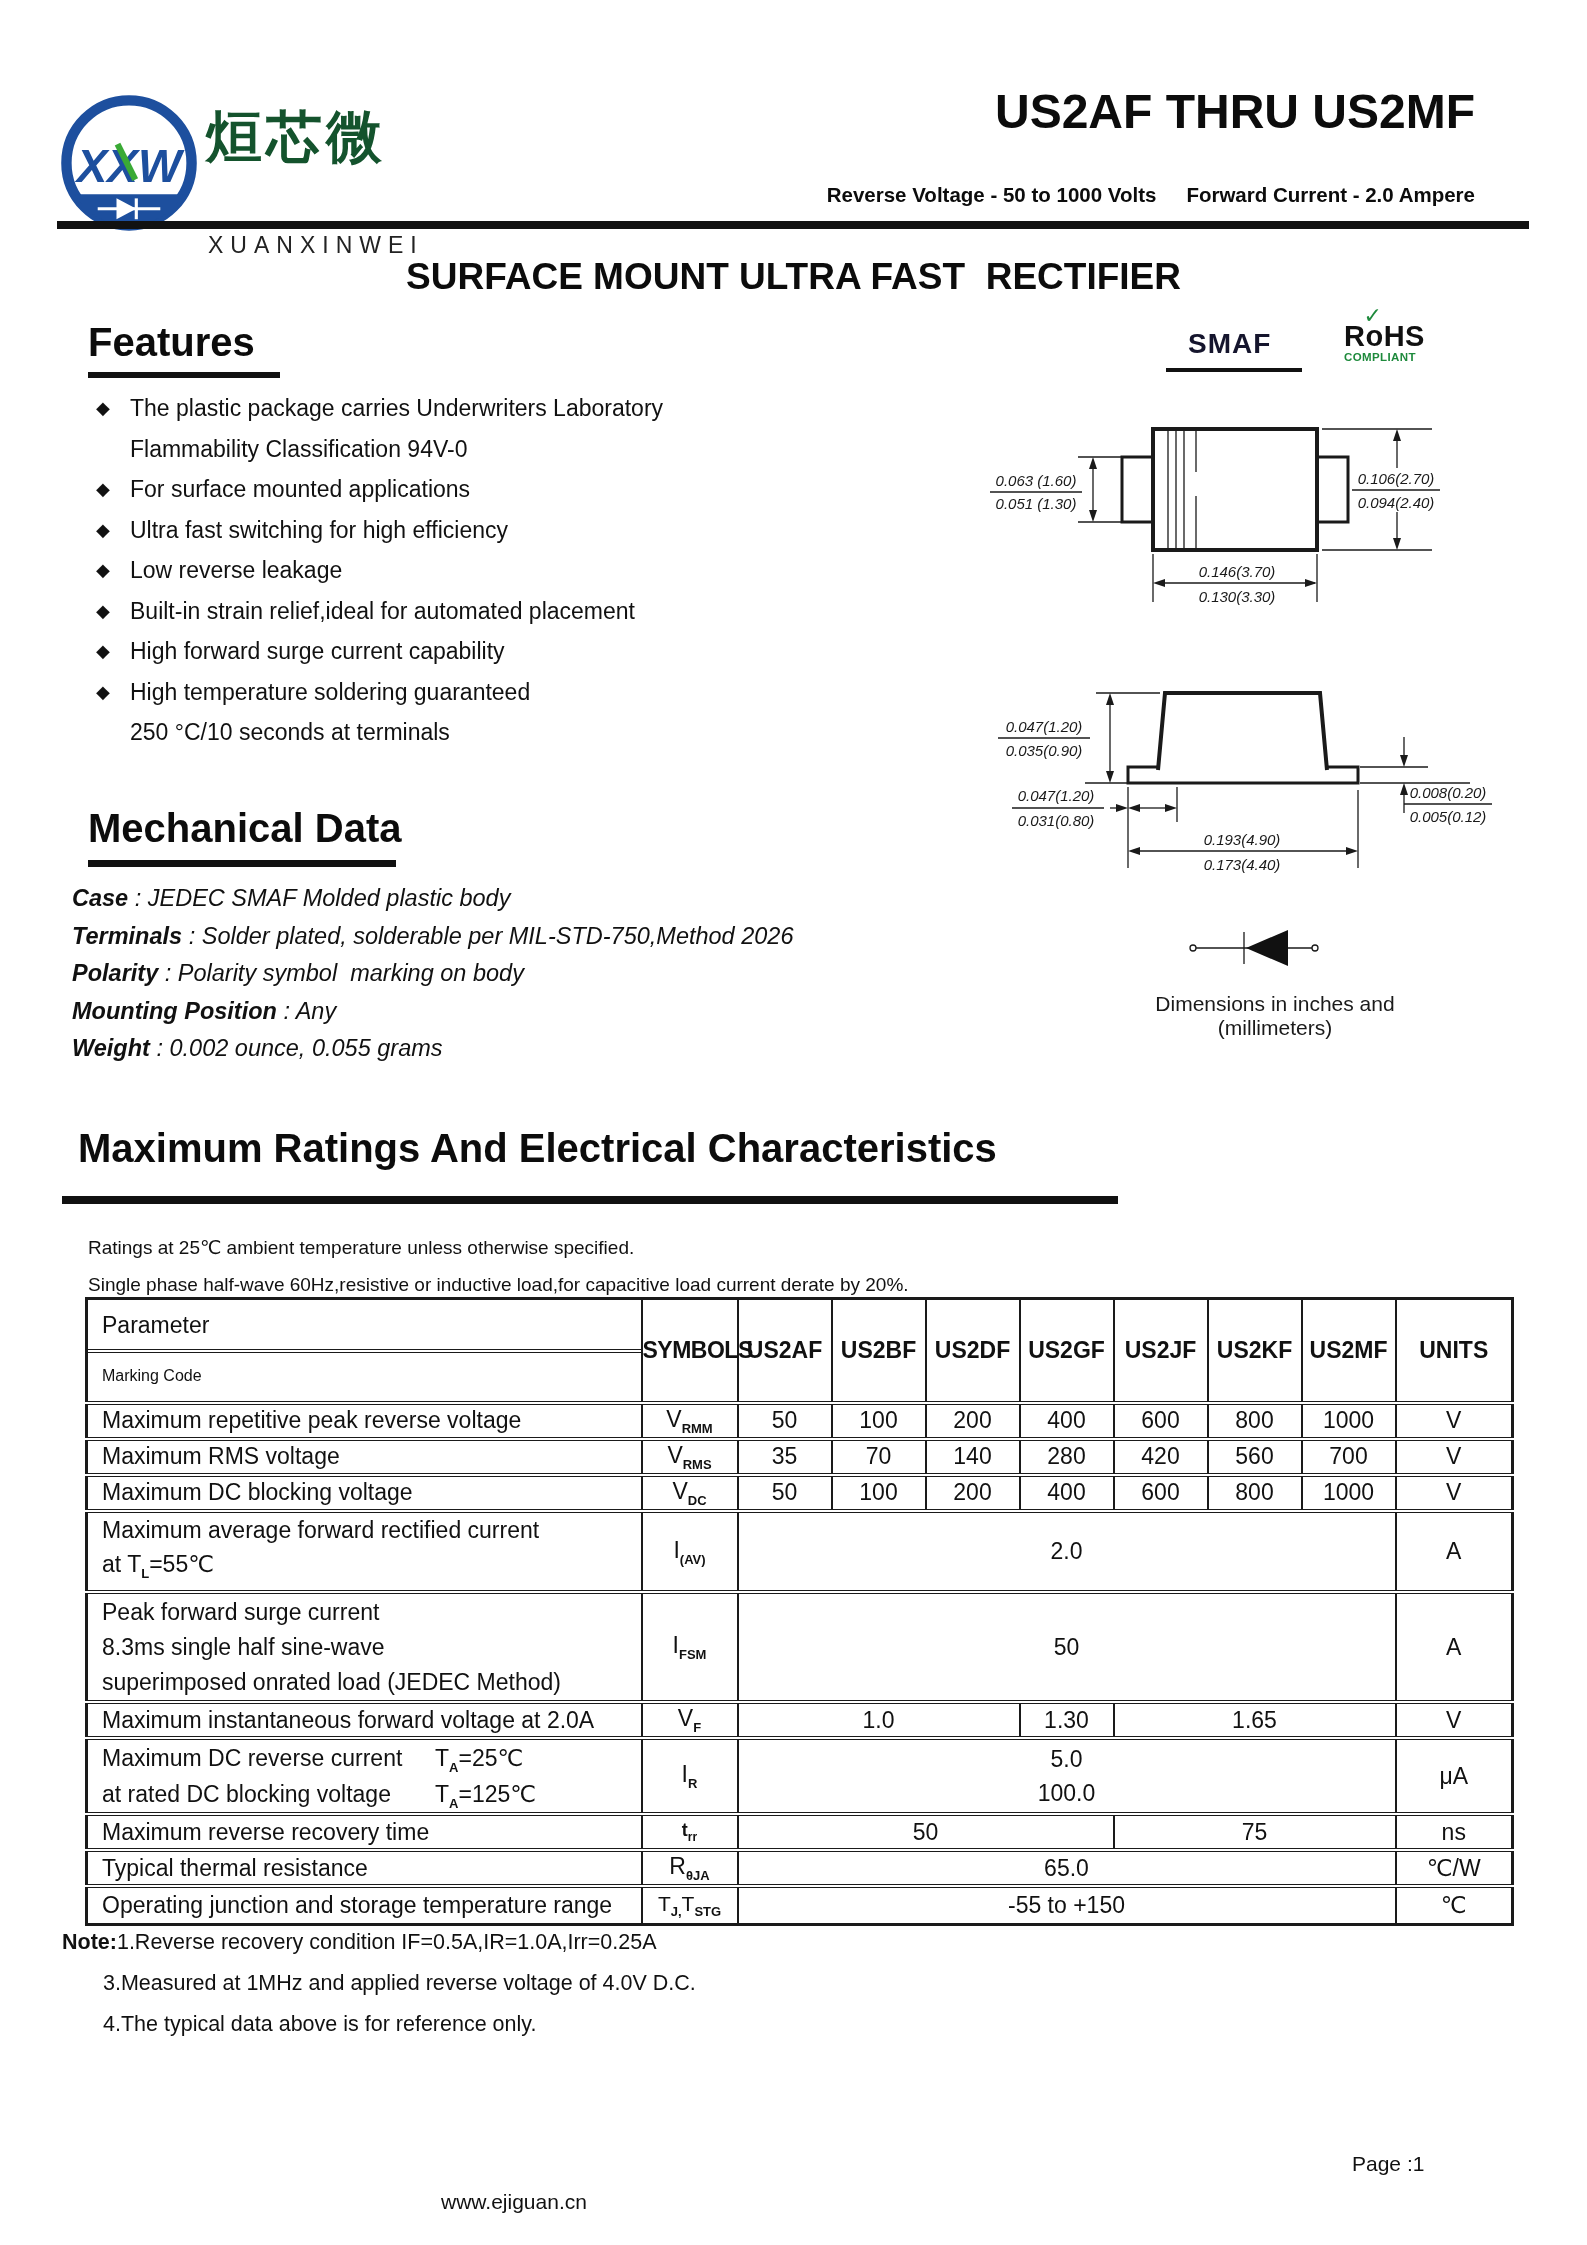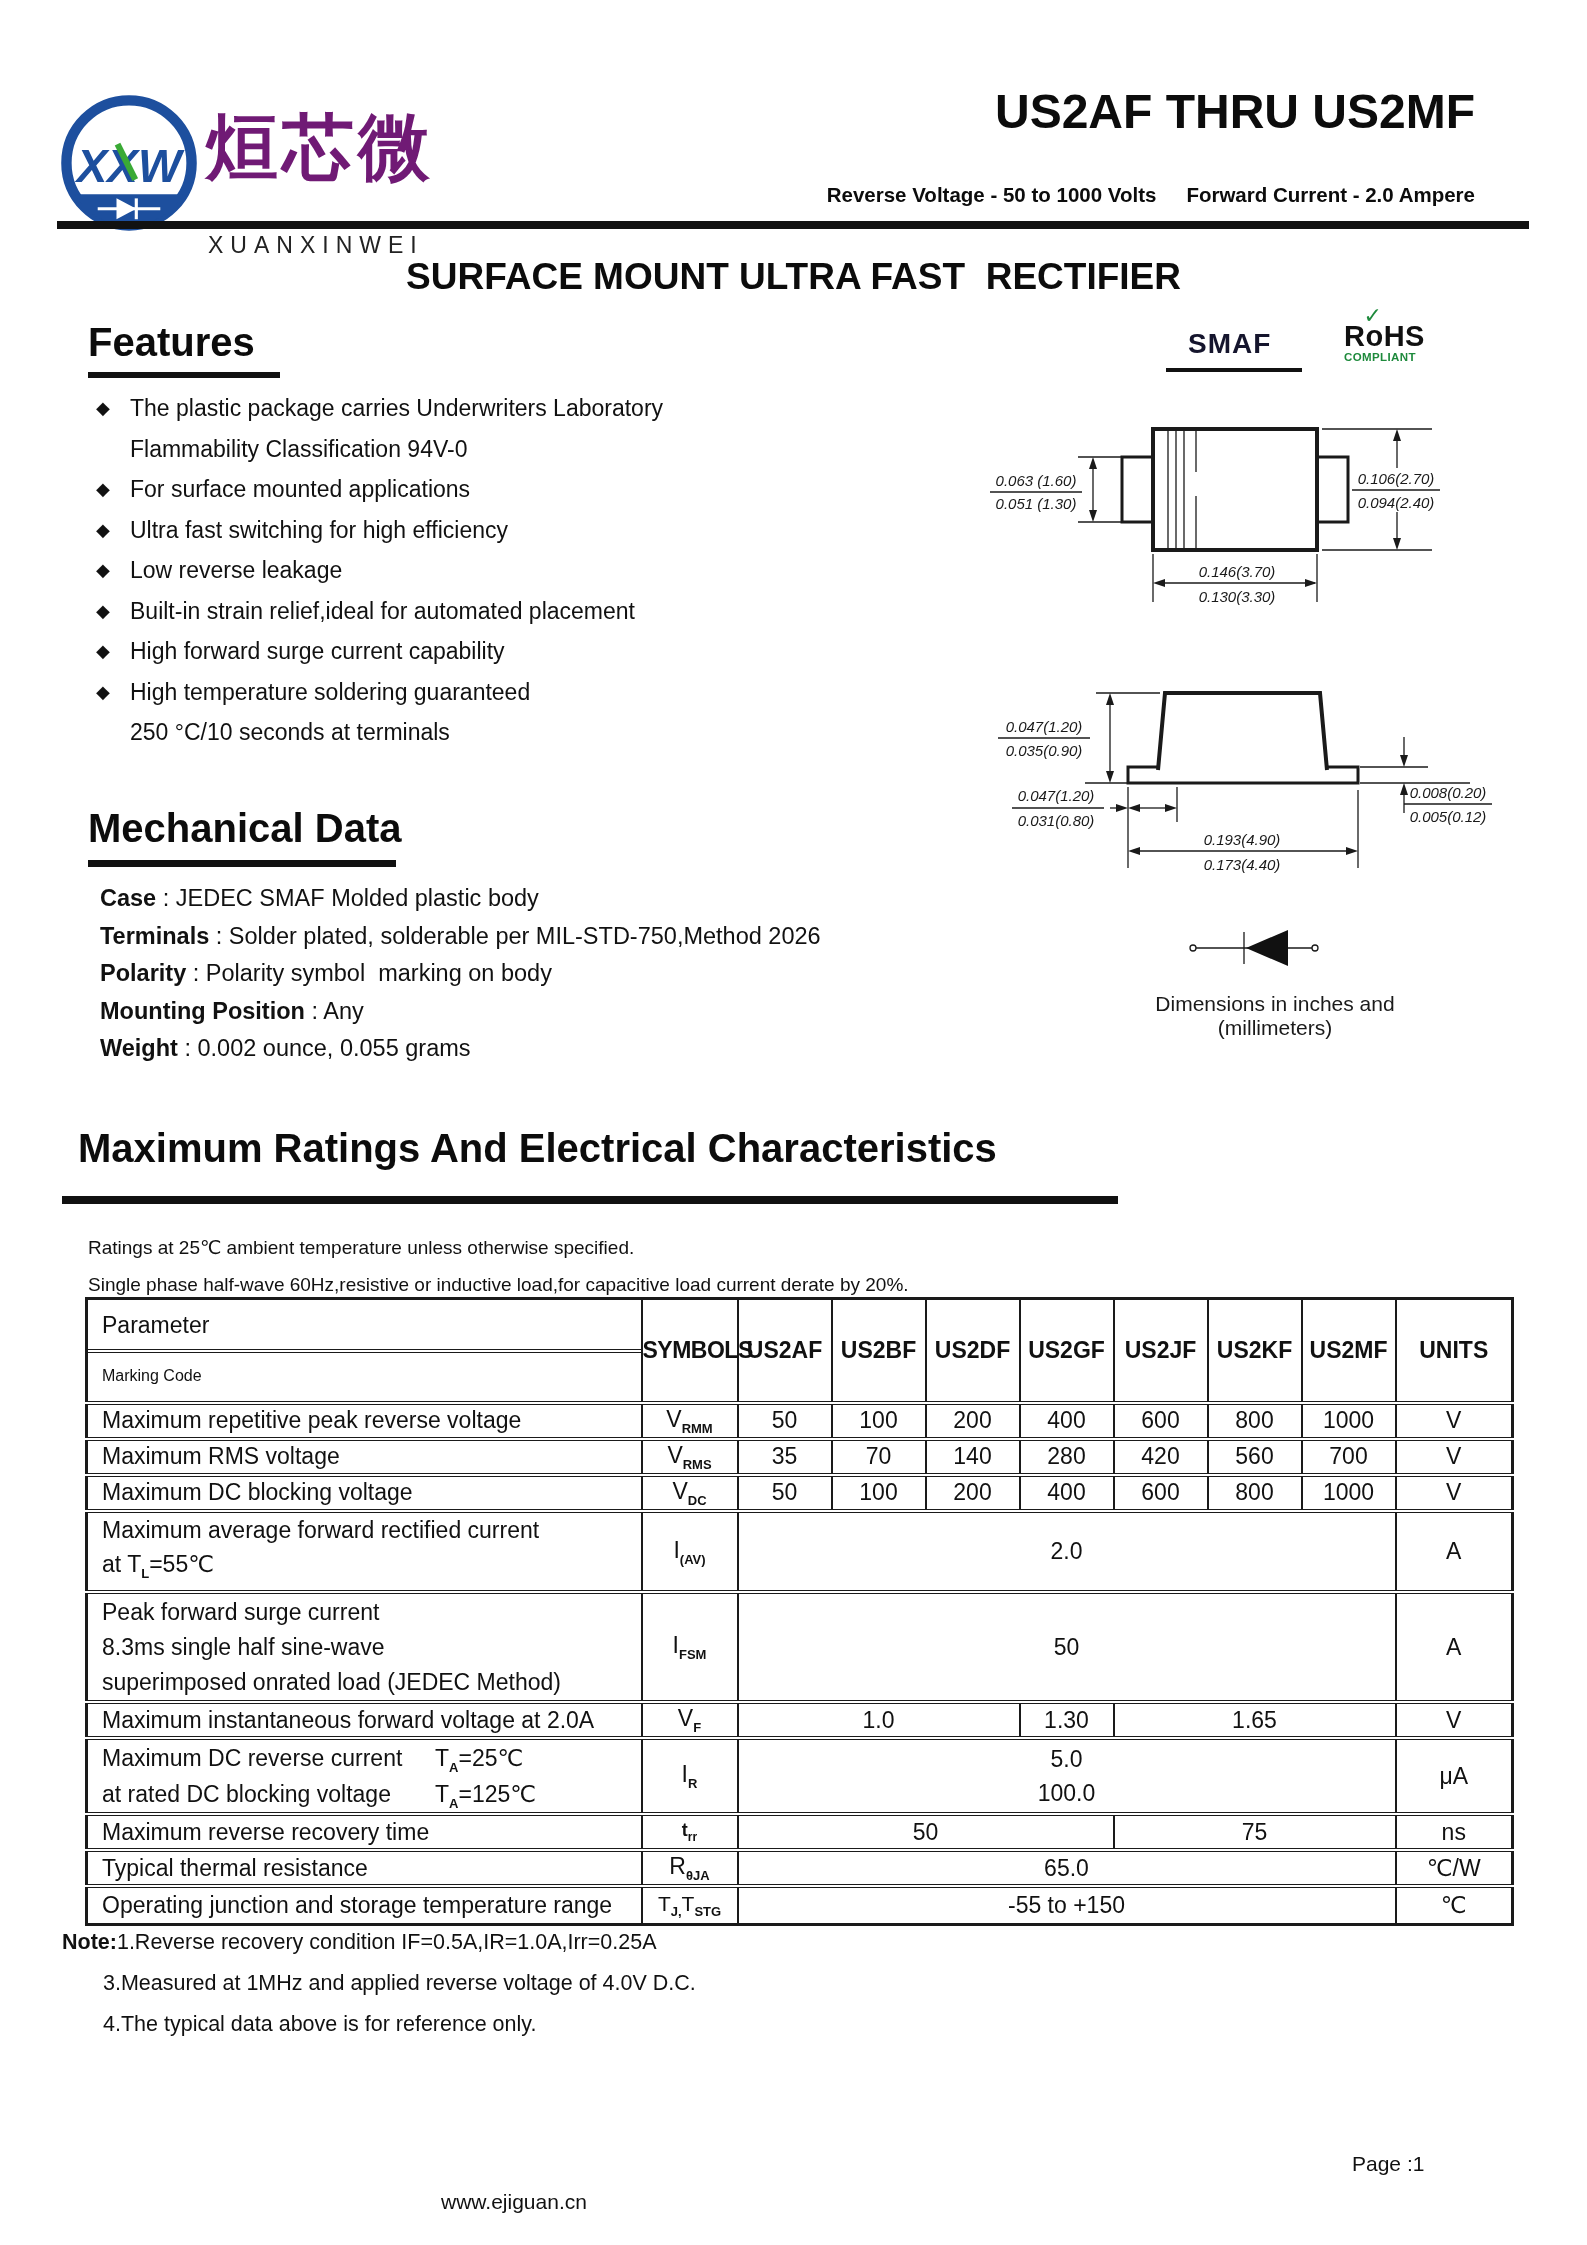--- a/index.html
+++ b/index.html
@@ -2,21 +2,21 @@
 <html><head>
 <meta charset="utf-8">
 <style>
   * { margin:0; padding:0; box-sizing:border-box; }
   html,body { background:#ffffff; }
   body { font-family:"Liberation Sans","DejaVu Sans",sans-serif; color:#1a1a1a; }
   #page { position:relative; width:1587px; height:2245px; background:#fff; overflow:hidden; }
   .abs { position:absolute; }
 
   
-  .cn-name { font-size:72px; font-weight:900; letter-spacing:4px; color:#701a75; }
+  .cn-name { font-size:56px; font-weight:900; letter-spacing:4px; color:#14532d; }
   .en-name { font-size:23px; font-weight:500; letter-spacing:7px; color:#222; }
   .part-title { font-size:48px; font-weight:bold; text-align:right; color:#0c0c0c; }
   .subtitle { font-size:20.5px; font-weight:bold; text-align:right; color:#0c0c0c; }
   .subtitle span + span { margin-left:30px; }
   .hrule { background:#111; }
 
   .page-title { font-size:37px; font-weight:bold; text-align:center; white-space:pre; color:#0c0c0c; }
 
   .sec-head { font-size:40px; font-weight:bold; color:#0c0c0c; }
   .sec-underline { background:#111; }
@@ -133,21 +133,21 @@
       <span class="bullet">◆</span>
       <div class="ftext">
           <div>High temperature soldering guaranteed</div>
           <div>250 °C/10 seconds at terminals</div>
         </div>
     </div>
   </div>
 
   <div class="abs sec-head" style="left:88px; top:806px;">Mechanical Data</div>
   <div class="abs sec-underline" style="left:88px; top:860px; width:308px; height:7px;"></div>
-  <div class="abs" style="left:100px; top:880px; width:820px;">
+  <div class="abs" style="left:72px; top:880px; width:820px;font-style:italic;">
     <div class="mech-line"><b>Case</b><span class="mech-val"> : JEDEC SMAF Molded plastic body</span></div>
     <div class="mech-line"><b>Terminals</b><span class="mech-val"> : Solder plated, solderable per MIL-STD-750,Method 2026</span></div>
     <div class="mech-line"><b>Polarity</b><span class="mech-val"> : Polarity symbol  marking on body</span></div>
     <div class="mech-line"><b>Mounting Position</b><span class="mech-val"> : Any</span></div>
     <div class="mech-line"><b>Weight</b><span class="mech-val"> : 0.002 ounce, 0.055 grams</span></div>
   </div>
 
   <div class="abs smaf" style="left:1188px; top:328px;">SMAF</div>
   <div class="abs hrule" style="left:1166px; top:368px; width:136px; height:4px;"></div>
   <div class="abs" style="left:1344px; top:320px;">

